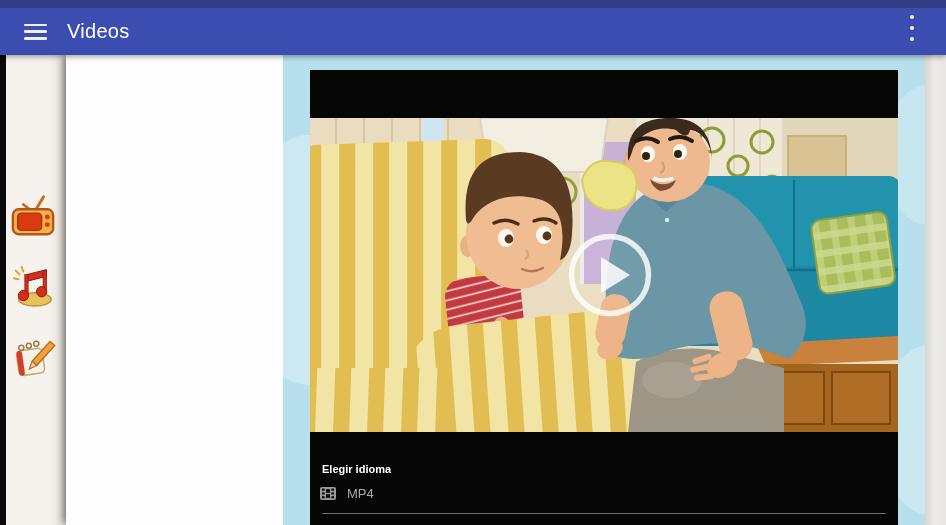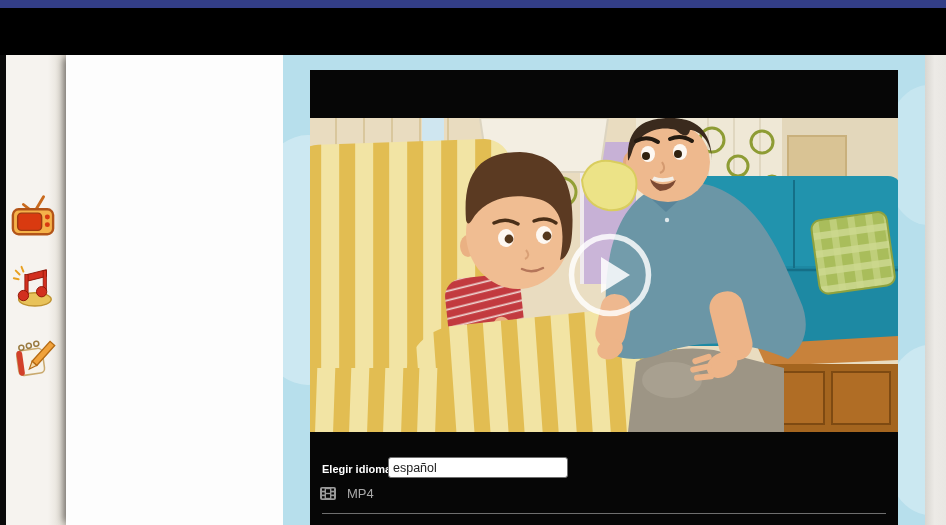--- a/index.html
+++ b/index.html
@@ -49,20 +49,33 @@
   .divider{position:absolute;left:12px;top:443px;width:564px;height:1px;background:#6e6e6e;}
   .clipped-frag{position:absolute;left:12px;top:449px;width:20px;height:6px;overflow:hidden;}
 </style>
 </head>
 <body>
 
 <div class="stage">
 
   <div class="status-strip"></div>
 
+  <header class="app-bar">
+    <div class="hamburger">
+      <span></span>
+        <span></span>
+        <span></span>
+    </div>
+    <div class="app-title">Videos</div>
+    <div class="kebab">
+        <i></i>
+        <i></i>
+        <i></i>
+      </div>
+  </header>
 
   <div class="left-black"></div>
 
   <aside class="sidebar">
 
     <div class="icon-slot" style="top:138px">
       <svg width="46" height="46" viewBox="0 0 48 46">
         <path d="M14,11 L24,19 M35,3 L26,18" stroke="#c96a1e" stroke-width="3" stroke-linecap="round" fill="none"></path>
         <rect x="3" y="16" width="42" height="26" rx="6" fill="#f5b24a" stroke="#b35418" stroke-width="2.5"></rect>
         <rect x="8" y="20" width="25" height="18" rx="4" fill="#d93a10" stroke="#a03a10" stroke-width="1.5"></rect>
@@ -264,21 +277,20 @@
       </div>
 
       <button class="play-btn">
         <svg width="84" height="84" viewBox="0 0 84 84">
           <circle cx="42" cy="42" r="38.5" fill="rgba(255,255,255,0.06)" stroke="rgba(255,255,255,0.82)" stroke-width="5.5"></circle>
           <path d="M33,24 L62,42 L33,60 Z" fill="rgba(255,255,255,0.85)"></path>
         </svg>
       </button>
 
       <label class="lang-label">Elegir idioma</label>
-      <input class="lang-input" type="text" value="español" style="">
 
       <div class="format-row">
         <svg width="16" height="13" viewBox="0 0 16 13">
           <rect x="0" y="0" width="16" height="13" rx="2" fill="#9a9a9a"></rect>
           <g fill="#060606">
             <rect x="2" y="1.6" width="2.6" height="2.1"></rect>
               <rect x="2" y="5.4" width="2.6" height="2.1"></rect>
             <rect x="2" y="9.2" width="2.6" height="2.1"></rect>
             <rect x="11.4" y="1.6" width="2.6" height="2.1"></rect>
               <rect x="11.4" y="5.4" width="2.6" height="2.1"></rect>

